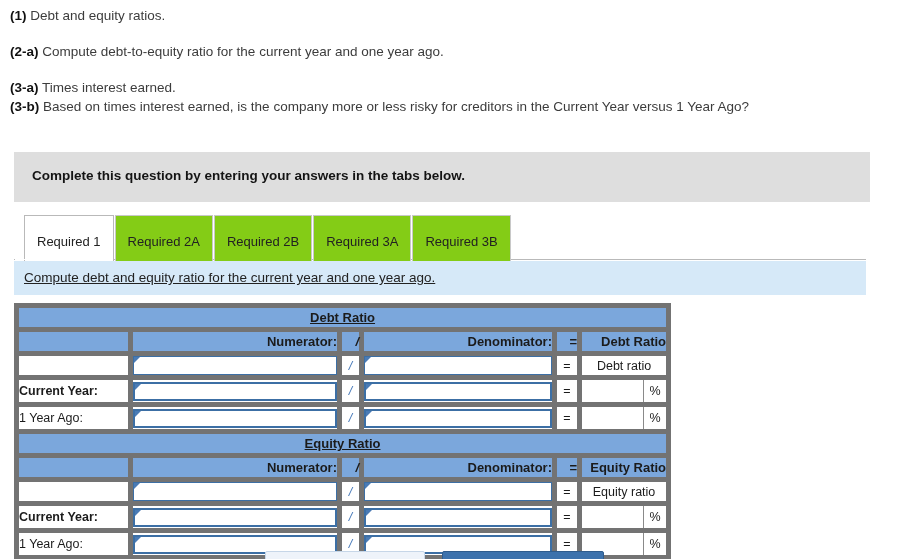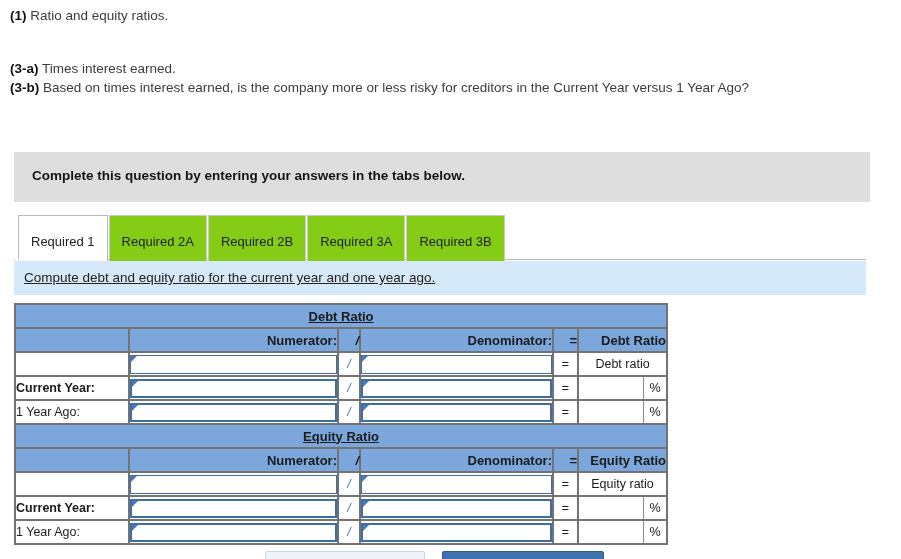--- a/index.html
+++ b/index.html
@@ -57,21 +57,21 @@
   .tabstrip {
     position: absolute;
     left: 14px;
     top: 215px;
     width: 852px;
     height: 45px;
     box-sizing: border-box;
   }
   .tabs {
     position: absolute;
-    left: 4px;
+    left: 10px;
     top: 0;
     display: flex;
     align-items: stretch;
     height: 51px;
   }
   .tab {
     border: 1px solid #c8c8c8;
     border-bottom: none;
     background: #84cc16;
     color: #222222;
@@ -127,21 +127,21 @@
     position: absolute;
     left: 14px;
     top: 303px;
     width: 652px;
     border-collapse: collapse;
     table-layout: fixed;
     font-size: 12.5px;
     color: #1b1b1b;
   }
   .worktable td {
-    border: 2px solid #737373;
+    border: 5px solid #737373;
     padding: 0;
     height: 24px;
     box-sizing: border-box;
   }
   .hdr {
     background: #7ba7dc;
   }
   .section-title {
     text-align: center;
     font-weight: bold;
@@ -254,23 +254,26 @@
     width: 162px;
     background: #3d72ac;
     border: 1px solid #2f5c8d;
   }
 </style>
 </head>
 <body>
 
 <div class="qblock">
   <div class="qline">
-    <b>(1)</b><span> Ratio and equity ratios.</span>
+    <b>(1)</b><span> Debt and equity ratios.</span>
   </div>
   <div class="qgap"></div>
+  <div class="qline">
+    <b>(2-a)</b><span> Compute debt-to-equity ratio for the current year and one year ago.</span>
+  </div>
   <div class="qgap"></div>
   <div class="qline">
     <b>(3-a)</b><span> Times interest earned.</span>
   </div>
   <div class="qline">
     <b>(3-b)</b><span> Based on times interest earned, is the company more or less risky for creditors in the Current Year versus 1 Year Ago?</span>
   </div>
 </div>
 
 <div class="grey-panel">

